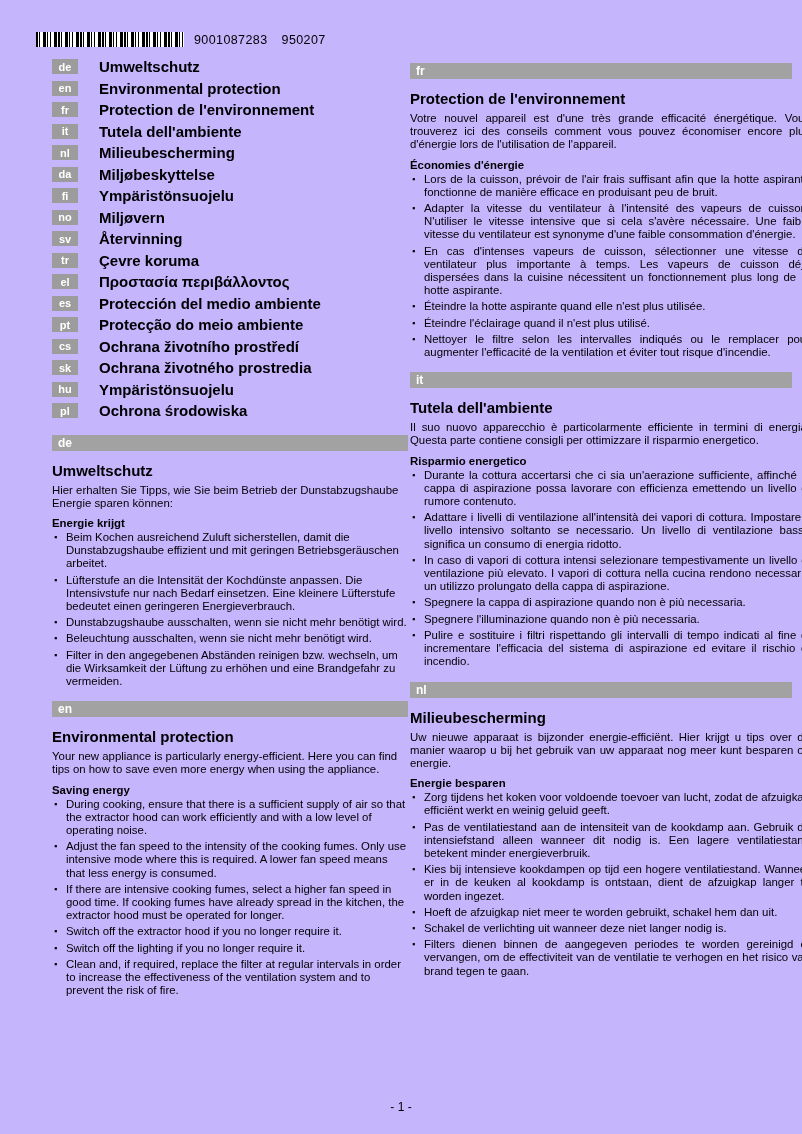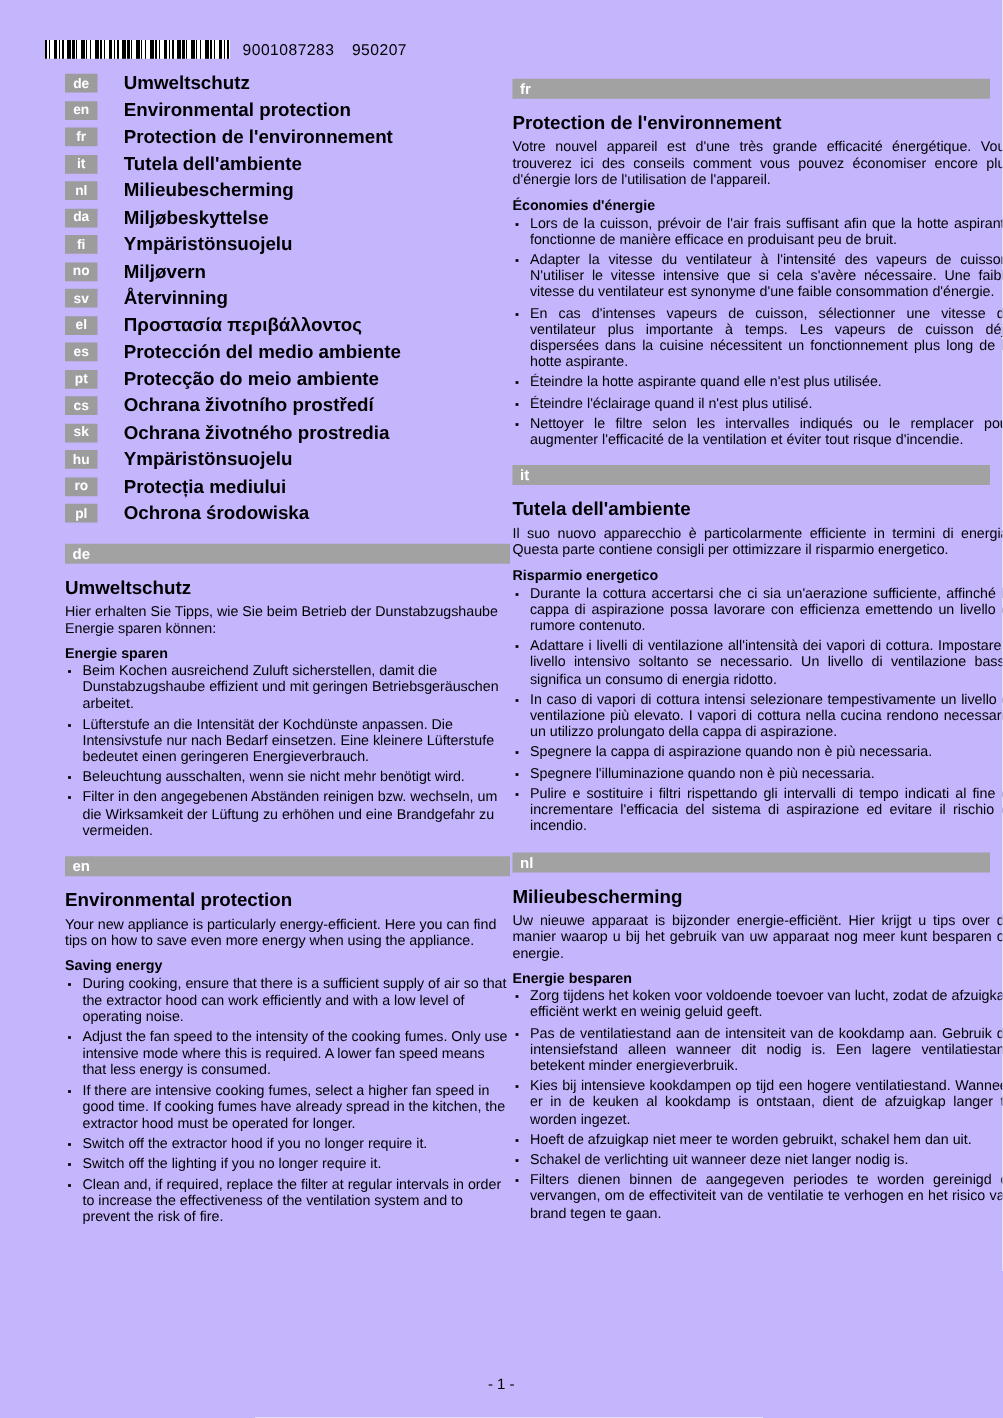--- a/index.html
+++ b/index.html
@@ -111,20 +111,24 @@
         <div class="lang-row">
           <span class="badge">no</span>
           <span class="lang-title">Miljøvern</span>
         </div>
 
         <div class="lang-row">
           <span class="badge">sv</span>
           <span class="lang-title">Återvinning</span>
         </div>
 
+        <div class="lang-row">
+          <span class="badge">tr</span>
+          <span class="lang-title">Çevre koruma</span>
+        </div>
 
         <div class="lang-row">
           <span class="badge">el</span>
           <span class="lang-title">Προστασία περιβάλλοντος</span>
         </div>
 
         <div class="lang-row">
           <span class="badge">es</span>
           <span class="lang-title">Protección del medio ambiente</span>
         </div>
@@ -142,40 +146,37 @@
         <div class="lang-row">
           <span class="badge">sk</span>
           <span class="lang-title">Ochrana životného prostredia</span>
         </div>
 
         <div class="lang-row">
           <span class="badge">hu</span>
           <span class="lang-title">Ympäristönsuojelu</span>
         </div>
 
-        <div class="lang-row">
-          <span class="badge">ro</span>
-          <span class="lang-title">Protecția mediului</span>
-        </div>
 
         <div class="lang-row">
           <span class="badge">pl</span>
           <span class="lang-title">Ochrona środowiska</span>
         </div>
       </div>
 
     <section class="section">
       <div class="banner">de</div>
       <h2>Umweltschutz</h2>
       <p class="intro">Hier erhalten Sie Tipps, wie Sie beim Betrieb der Dunstabzugshaube Energie sparen können:</p>
-      <p class="subhead">Energie sparen</p>
+      <p class="subhead">Energie krijgt</p>
       <ul class="bullets">
 
       <li>Beim Kochen ausreichend Zuluft sicherstellen, damit die Dunstabzugshaube effizient und mit geringen Betriebsgeräuschen arbeitet.</li>
           <li>Lüfterstufe an die Intensität der Kochdünste anpassen. Die Intensivstufe nur nach Bedarf einsetzen. Eine kleinere Lüfterstufe bedeutet einen geringeren Energieverbrauch.</li>
+          <li>Dunstabzugshaube ausschalten, wenn sie nicht mehr benötigt wird.</li>
           <li>Beleuchtung ausschalten, wenn sie nicht mehr benötigt wird.</li>
           <li>Filter in den angegebenen Abständen reinigen bzw. wechseln, um die Wirksamkeit der Lüftung zu erhöhen und eine Brandgefahr zu vermeiden.</li>
         </ul>
     </section>
 
     <section class="section">
       <div class="banner">en</div>
       <h2>Environmental protection</h2>
       <p class="intro">Your new appliance is particularly energy-efficient. Here you can find tips on how to save even more energy when using the appliance.</p>
       <p class="subhead">Saving energy</p>

